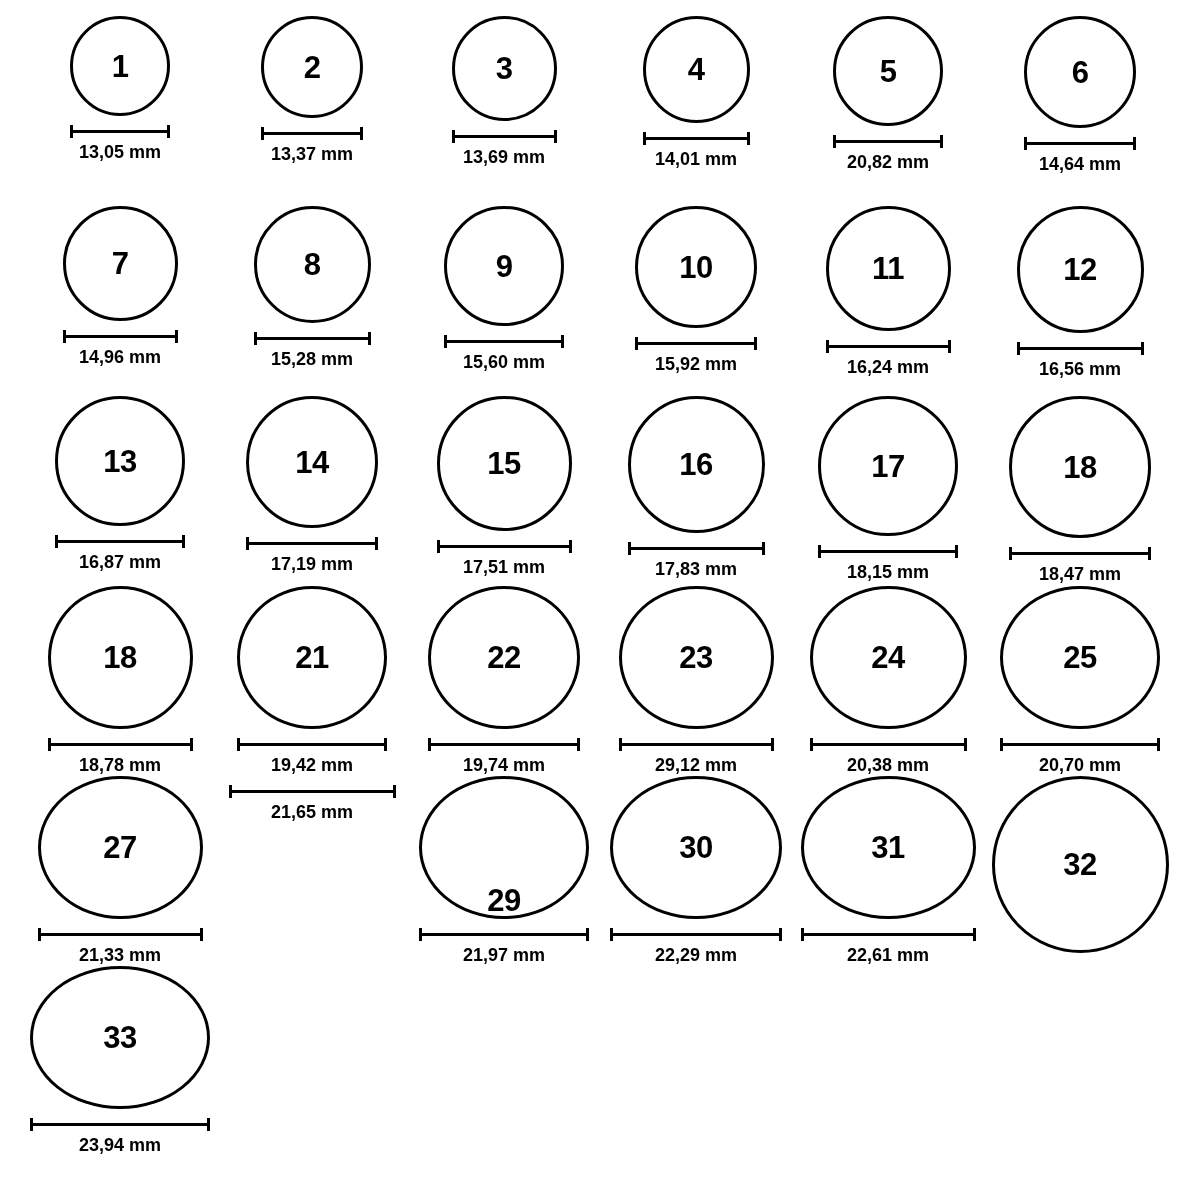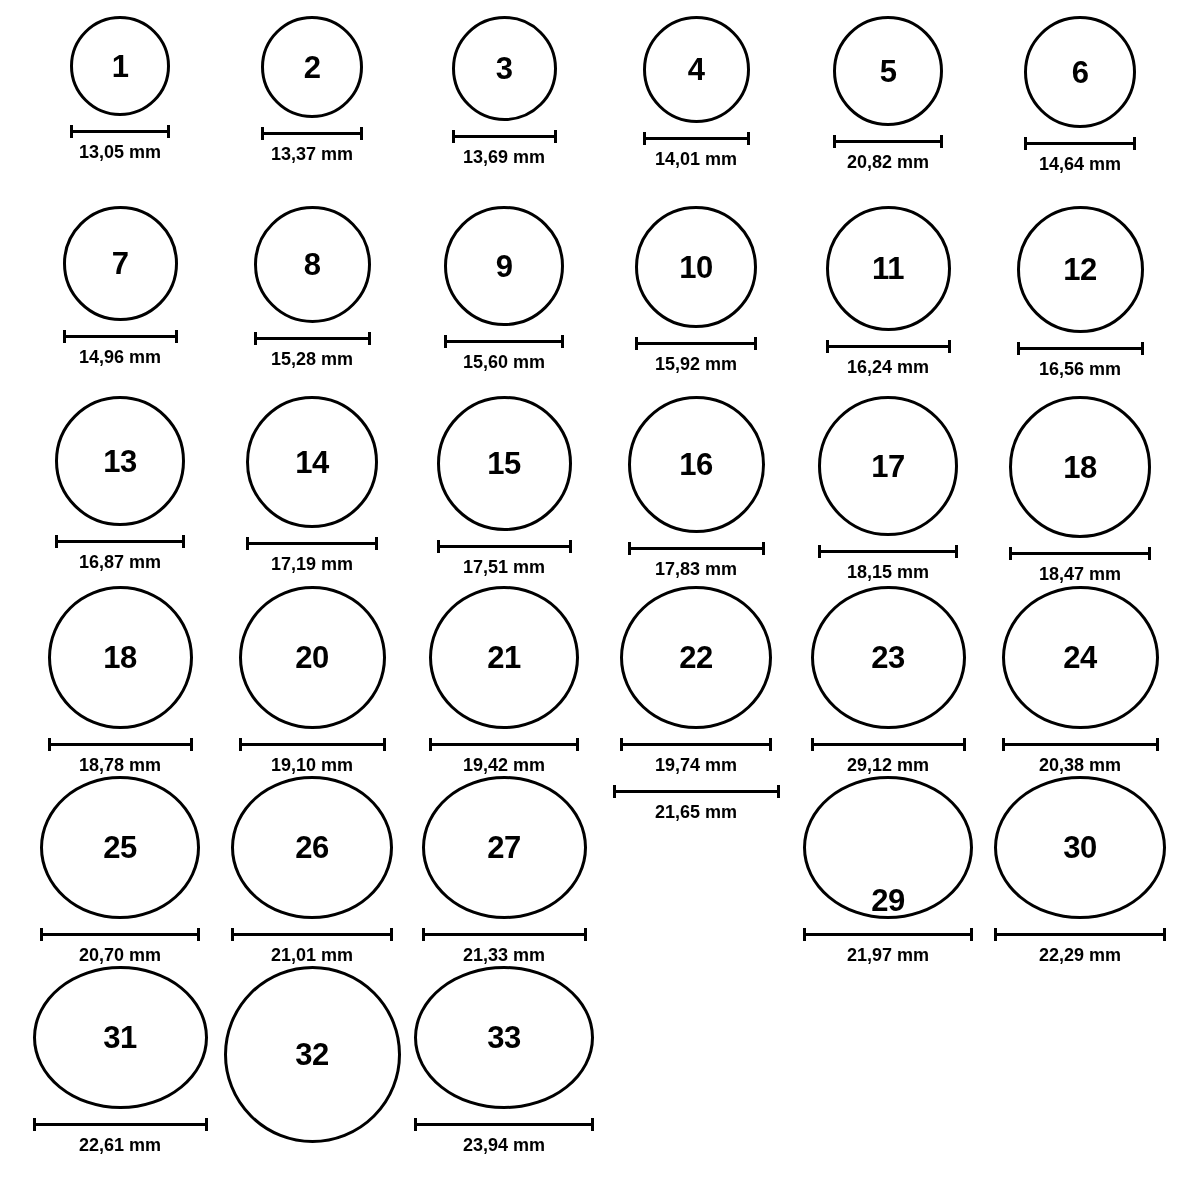--- a/index.html
+++ b/index.html
@@ -330,33 +330,20 @@
       <div class="measure">
         <div class="caliper" style="width: 145px;">
           <div class="bar"></div>
           <div class="tick left"></div>
           <div class="tick right"></div>
         </div>
         <div class="mm-label">18,78 mm</div>
       </div>
     </div>
     <div class="ring-cell">
-      <div class="ring-circle" style="width: 147px; height: 147px;">
-        <span class="ring-number">20</span>
-      </div>
-      <div class="measure">
-        <div class="caliper" style="width: 147px;">
-          <div class="bar"></div>
-          <div class="tick left"></div>
-          <div class="tick right"></div>
-        </div>
-        <div class="mm-label">19,10 mm</div>
-      </div>
-    </div>
-    <div class="ring-cell">
       <div class="ring-circle" style="width: 150px; height: 150px;">
         <span class="ring-number">21</span>
       </div>
       <div class="measure">
         <div class="caliper" style="width: 150px;">
           <div class="bar"></div>
           <div class="tick left"></div>
           <div class="tick right"></div>
         </div>
         <div class="mm-label">19,42 mm</div>
@@ -405,33 +392,20 @@
       <div class="ring-circle" style="width: 160px; height: 160px;">
         <span class="ring-number">25</span>
       </div>
       <div class="measure">
         <div class="caliper" style="width: 160px;">
           <div class="bar"></div>
           <div class="tick left"></div>
           <div class="tick right"></div>
         </div>
         <div class="mm-label">20,70 mm</div>
-      </div>
-    </div>
-    <div class="ring-cell">
-      <div class="ring-circle" style="width: 162px; height: 162px;">
-        <span class="ring-number">26</span>
-      </div>
-      <div class="measure">
-        <div class="caliper" style="width: 162px;">
-          <div class="bar"></div>
-          <div class="tick left"></div>
-          <div class="tick right"></div>
-        </div>
-        <div class="mm-label">21,01 mm</div>
       </div>
     </div>
     <div class="ring-cell">
       <div class="ring-circle" style="width: 165px; height: 165px;">
         <span class="ring-number">27</span>
       </div>
       <div class="measure">
         <div class="caliper" style="width: 165px;">
           <div class="bar"></div>
           <div class="tick left"></div>

